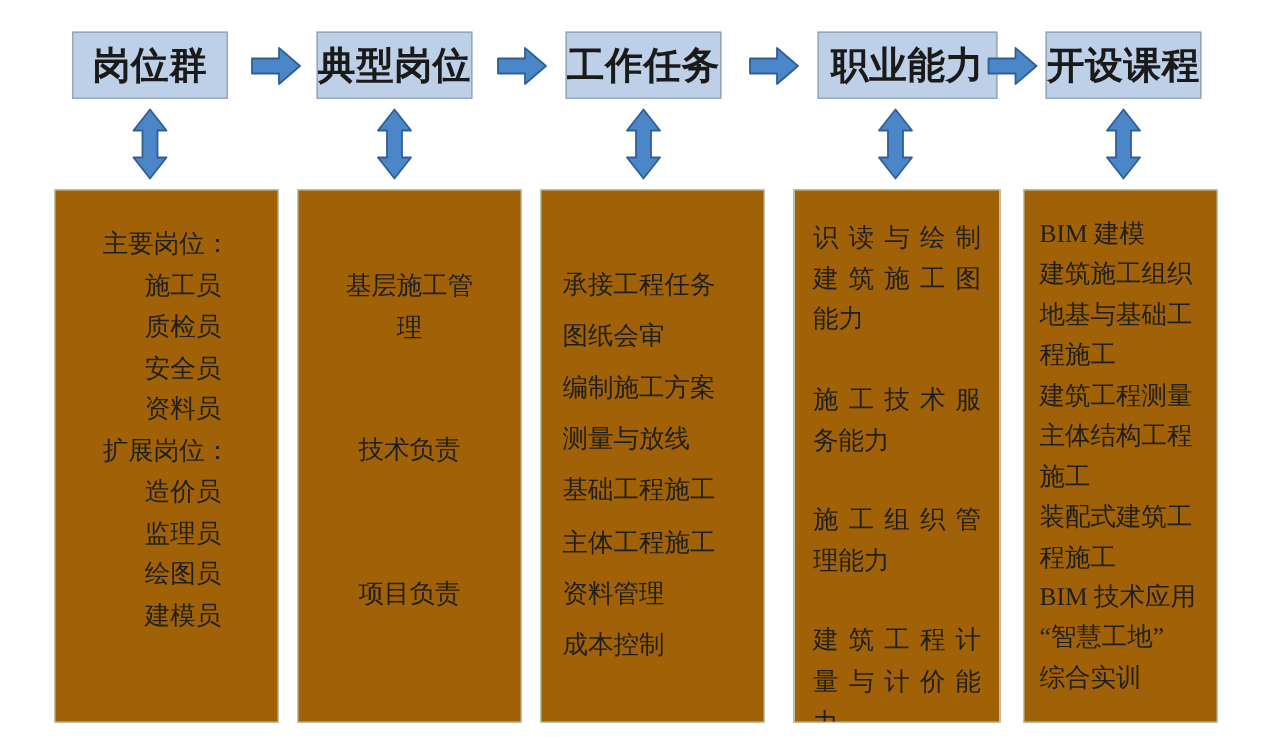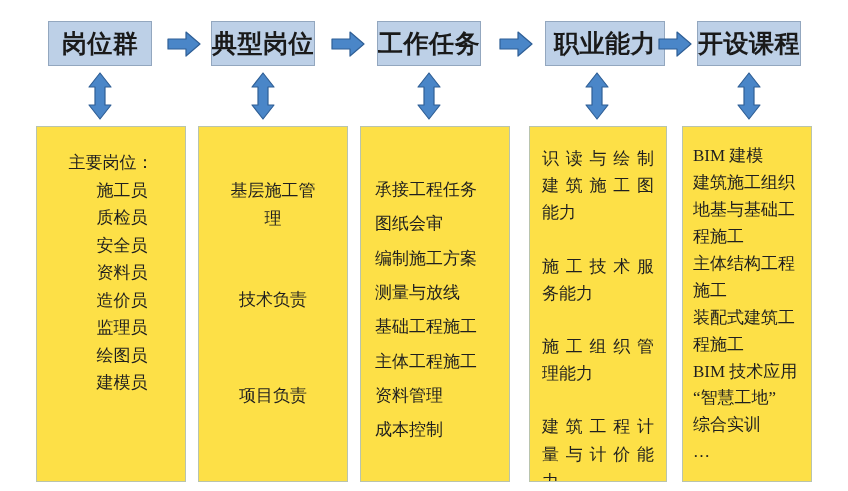--- a/index.html
+++ b/index.html
@@ -52,21 +52,21 @@
     top: 72px;
     width: 26px;
     height: 48px;
   }
 
   
   .panel {
     position: absolute;
     top: 126px;
     height: 356px;
-    background: #fde047;
+    background: #a16207;
     border: 1px solid #b9c4ad;
     box-sizing: border-box;
     padding: 10px 4px;
     color: #1f1f1f;
     font-size: 17px;
     line-height: 1.62;
     font-family: "Liberation Serif", "DejaVu Serif", serif;
     overflow: hidden;
   }
 
@@ -150,20 +150,21 @@
       <polygon points="13,1 24,15 18,15 18,33 24,33 13,47 2,33 8,33 8,15 2,15" fill="#4a86c8" stroke="#2f5f96" stroke-width="1.2" stroke-linejoin="round"></polygon>
     </svg>
   </div>
 
   <div class="panel" style="left:36px; width:150px; padding-top:22px;">
     <div class="line center">主要岗位：</div>
     <div class="line indent center">施工员</div>
     <div class="line indent center">质检员</div>
     <div class="line indent center">安全员</div>
     <div class="line indent center">资料员</div>
+    <div class="line center">扩展岗位：</div>
     <div class="line indent center">造价员</div>
     <div class="line indent center">监理员</div>
     <div class="line indent center">绘图员</div>
     <div class="line indent center">建模员</div>
   </div>
 
   <div class="panel" style="left:198px; width:150px; padding-top:50px;">
     <div class="line center">基层施工管</div>
     <div class="line center">理</div>
     <div class="gap-lg"></div>
@@ -246,20 +247,21 @@
         </div>
       <div class="jline last">力</div>
     </div>
   </div>
 
   <div class="panel flush" style="left:682px; width:130px; padding-top:16px; padding-left:10px; line-height:1.585;">
     <div class="line">BIM 建模</div>
     <div class="line">建筑施工组织</div>
     <div class="line">地基与基础工</div>
     <div class="line">程施工</div>
+    <div class="line">建筑工程测量</div>
     <div class="line">主体结构工程</div>
     <div class="line">施工</div>
     <div class="line">装配式建筑工</div>
     <div class="line">程施工</div>
     <div class="line">BIM 技术应用</div>
     <div class="line">“智慧工地”</div>
     <div class="line">综合实训</div>
     <div class="line">…</div>
   </div>
 

